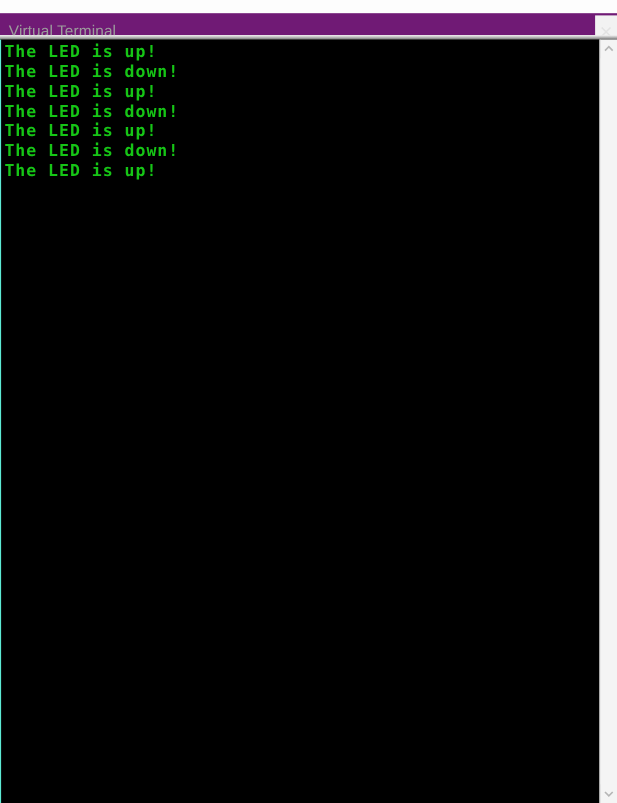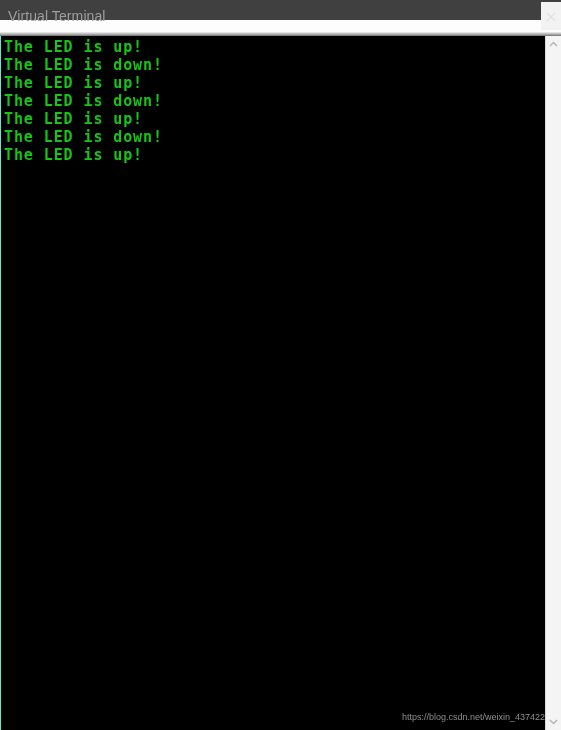--- a/index.html
+++ b/index.html
@@ -19,24 +19,24 @@
     width: 561px;
     height: 730px;
     background: #fdfdfd;
     overflow: hidden;
   }
 
   
   #titlebar {
     position: absolute;
     left: 0;
-    top: 0;
+    top: 12px;
     width: 561px;
     height: 20px;
-    background: #404040;
+    background: #701a75;
     box-sizing: border-box;
   }
   #title-text {
     position: absolute;
     left: 8px;
     top: 7px;
     font-family: "Liberation Sans", sans-serif;
     font-size: 14px;
     line-height: 19px;
     color: #9d9d9d;
@@ -174,21 +174,20 @@
       <ul id="terminal-lines">
         <li>The LED is up!</li>
         <li>The LED is down!</li>
         <li>The LED is up!</li>
         <li>The LED is down!</li>
         <li>The LED is up!</li>
         <li>The LED is down!</li>
         <li>The LED is up!</li>
       </ul>
 
-      <div id="watermark">https://blog.csdn.net/weixin_437422</div>
     </div>
   </div>
 
   <div id="scrollbar">
     <div id="scroll-up" class="sb-arrow">
       <span>
         <svg width="9" height="7" viewBox="0 0 9 7">
           <path d="M1 5 L4.5 1.5 L8 5" stroke="#b6b6b6" stroke-width="1.5" fill="none"></path>
         </svg>
       </span>

